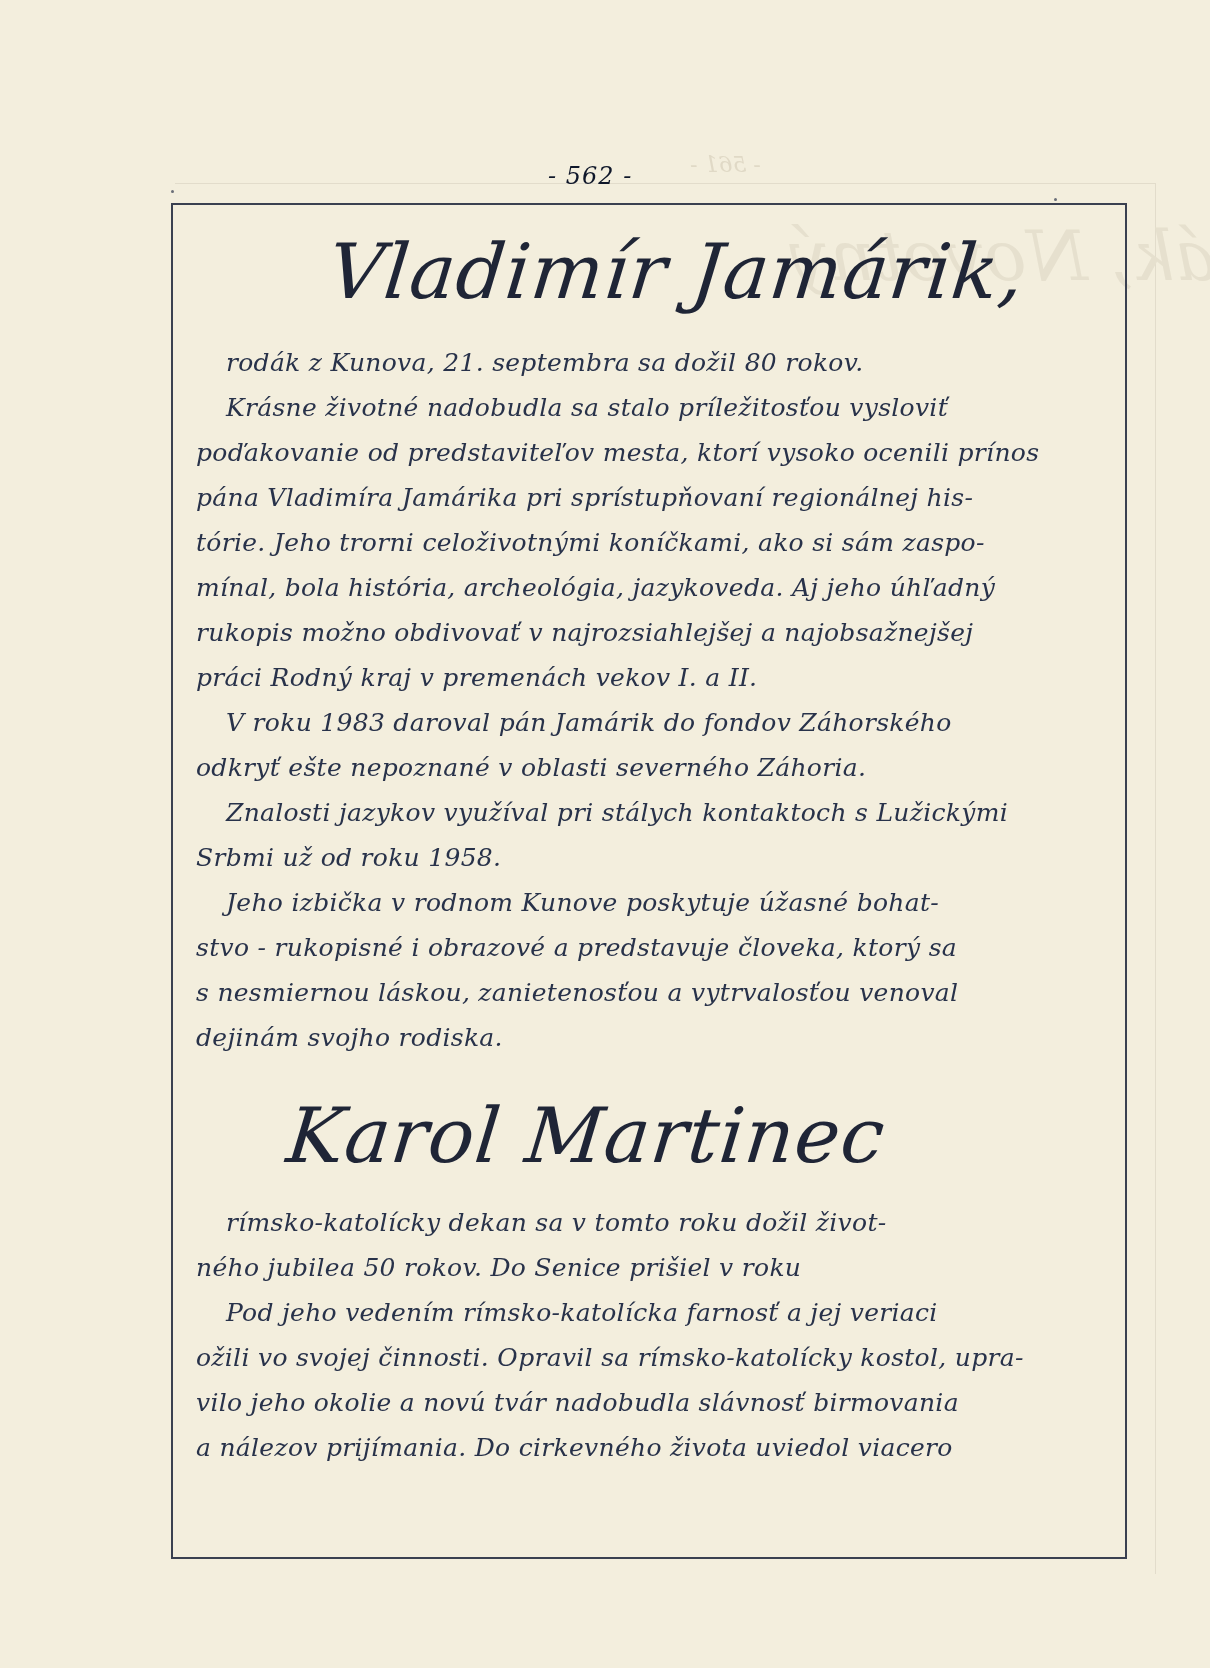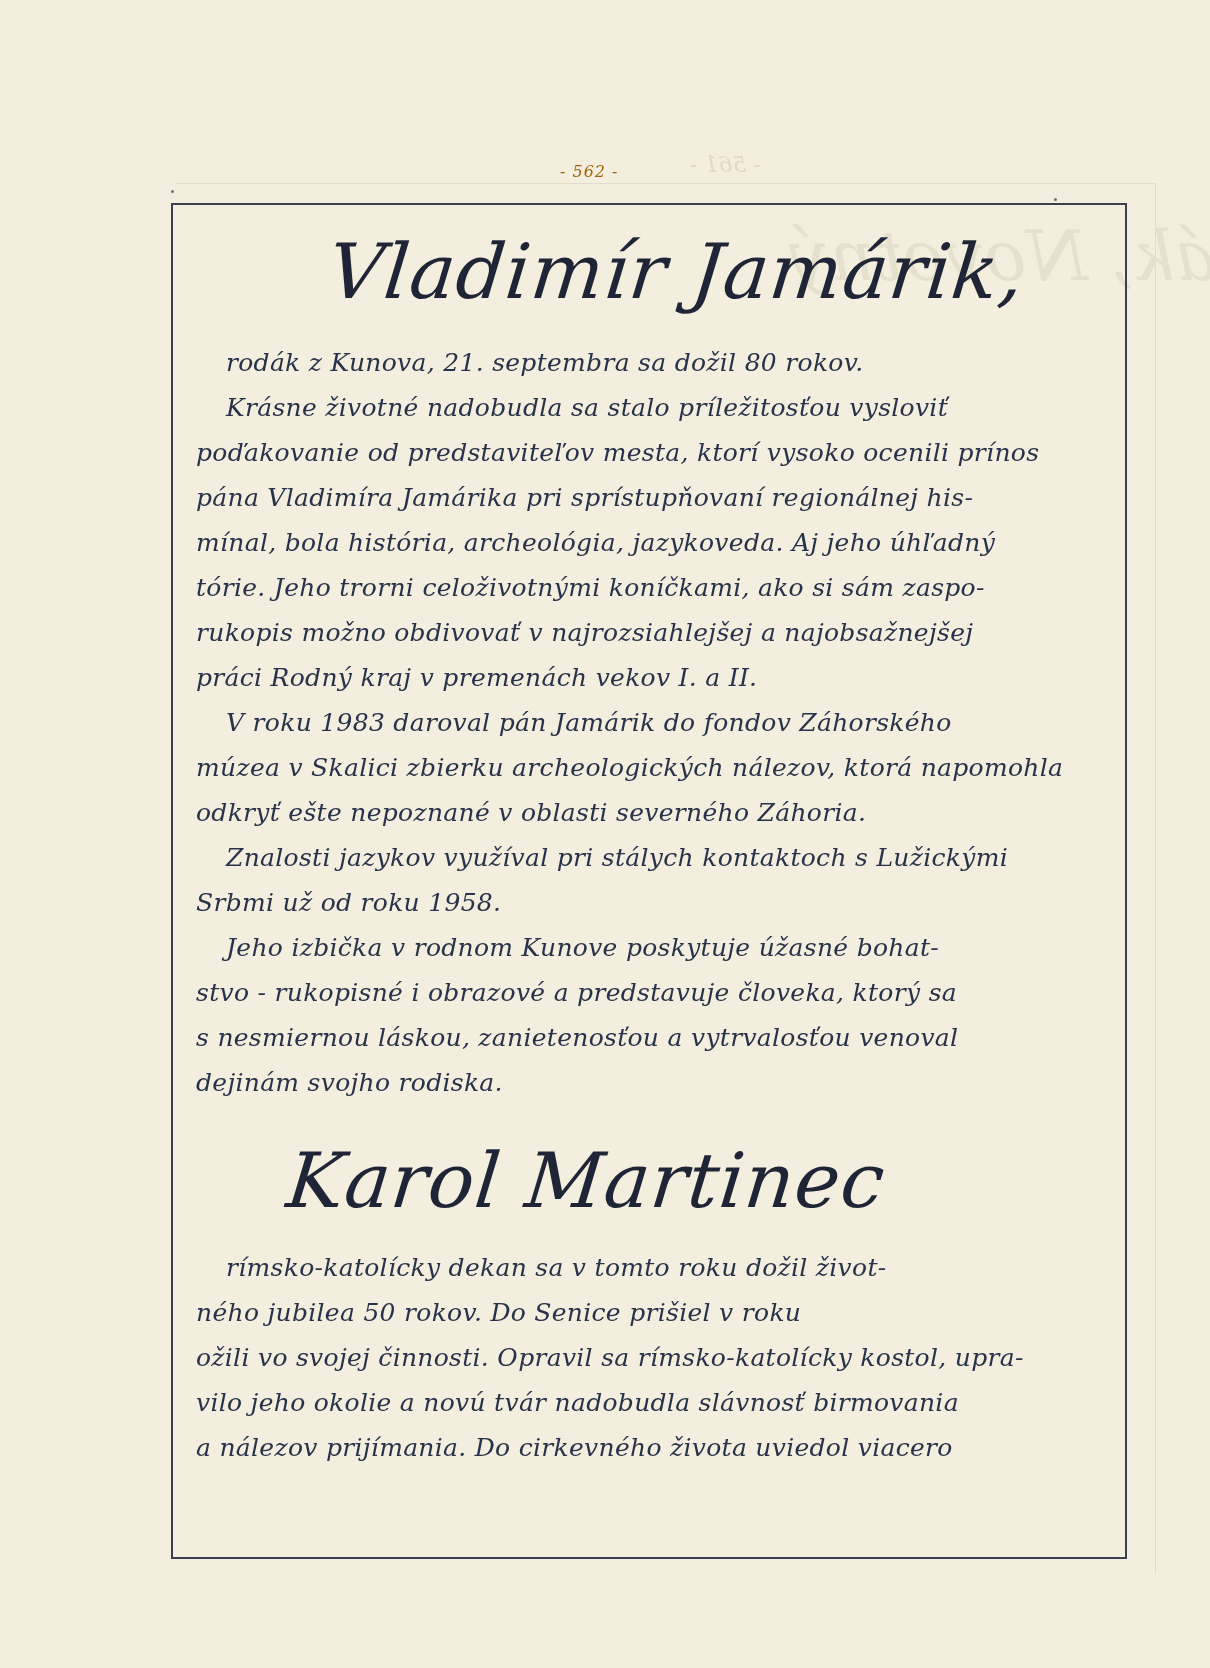--- a/index.html
+++ b/index.html
@@ -39,25 +39,25 @@
       left: 790px;
       top: 215px;
       font-size: 70px;
       font-style: italic;
       color: #e6e0ce;
       transform: scaleX(-1);
       white-space: nowrap;
     }
     .page-number {
       position: absolute;
-      left: 560px;
+      left: 548px;
       top: 162px;
-      font-size: 16px;
+      font-size: 24px;
       font-style: italic;
-      color: #a16207;
+      color: #0f172a;
       letter-spacing: 1px;
     }
     .frame {
       position: absolute;
       left: 171px;
       top: 203px;
       width: 956px;
       height: 1356px;
       border: 2px solid #3a4050;
       box-sizing: border-box;
@@ -125,38 +125,38 @@
 
 <div class="content">
 
   <h1 class="heading heading-1">Vladimír Jamárik,</h1>
 
   <div class="entry-body">
     <div class="line indent">rodák z Kunova, 21. septembra sa dožil 80 rokov.</div>
     <div class="line indent">Krásne životné nadobudla sa stalo príležitosťou vysloviť</div>
     <div class="line">poďakovanie od predstaviteľov mesta, ktorí vysoko ocenili prínos</div>
     <div class="line">pána Vladimíra Jamárika pri sprístupňovaní regionálnej his-</div>
+    <div class="line">tórie. Jeho trorni celoživotnými koníčkami, ako si sám zaspo-</div>
     <div class="line">mínal, bola história, archeológia, jazykoveda. Aj jeho úhľadný</div>
-    <div class="line">tórie. Jeho trorni celoživotnými koníčkami, ako si sám zaspo-</div>
     <div class="line">rukopis možno obdivovať v najrozsiahlejšej a najobsažnejšej</div>
     <div class="line">práci Rodný kraj v premenách vekov I. a II.</div>
     <div class="line indent">V roku 1983 daroval pán Jamárik do fondov Záhorského</div>
-    <div class="line">múzea v Skalici zbierku archeologických nálezov, ktorá napomohla</div>
     <div class="line">odkryť ešte nepoznané v oblasti severného Záhoria.</div>
     <div class="line indent">Znalosti jazykov využíval pri stálych kontaktoch s Lužickými</div>
     <div class="line">Srbmi už od roku 1958.</div>
     <div class="line indent">Jeho izbička v rodnom Kunove poskytuje úžasné bohat-</div>
     <div class="line">stvo - rukopisné i obrazové a predstavuje človeka, ktorý sa</div>
     <div class="line">s nesmiernou láskou, zanietenosťou a vytrvalosťou venoval</div>
     <div class="line">dejinám svojho rodiska.</div>
   </div>
 
   <h1 class="heading heading-2">Karol Martinec</h1>
 
   <div class="entry-body">
     <div class="line indent">rímsko-katolícky dekan sa v tomto roku dožil život-</div>
     <div class="line">ného jubilea 50 rokov. Do Senice prišiel v roku</div>
+    <div class="line indent">Pod jeho vedením rímsko-katolícka farnosť a jej veriaci</div>
     <div class="line">ožili vo svojej činnosti. Opravil sa rímsko-katolícky kostol, upra-</div>
     <div class="line">vilo jeho okolie a novú tvár nadobudla slávnosť birmovania</div>
     <div class="line">a nálezov prijímania. Do cirkevného života uviedol viacero</div>
   </div>
 
 </div>
 
 </body></html>

